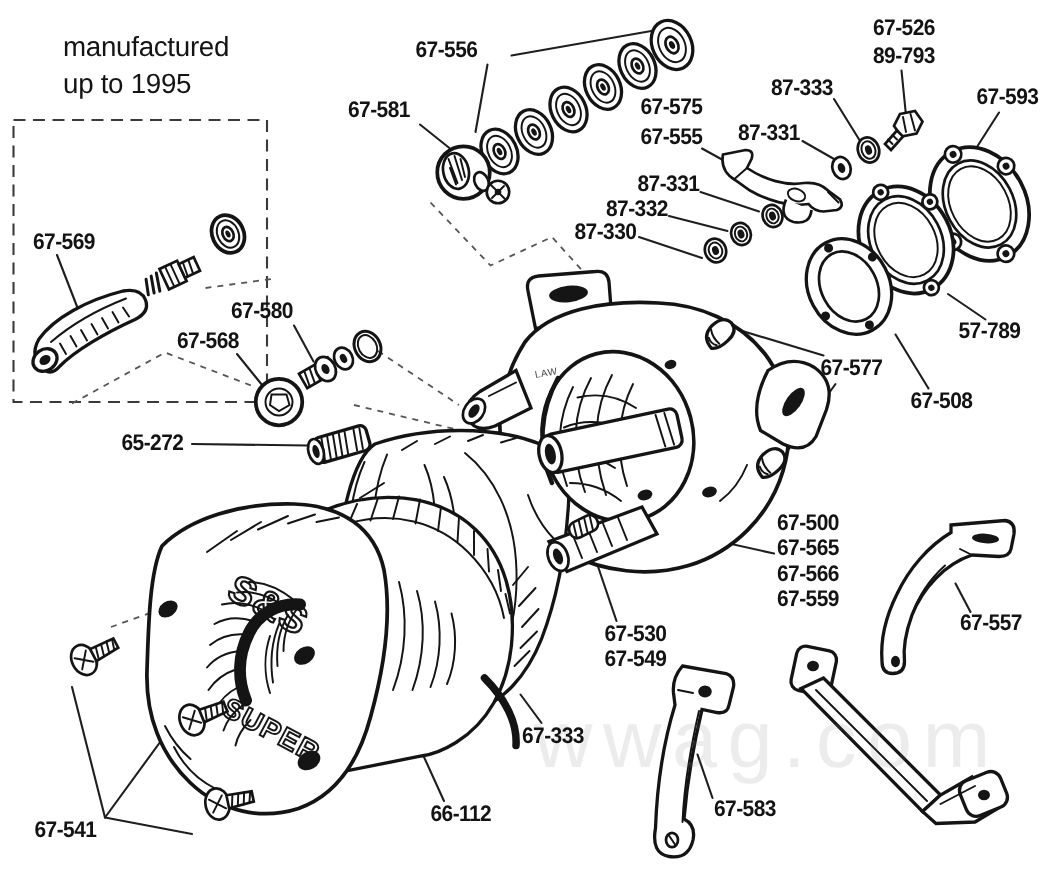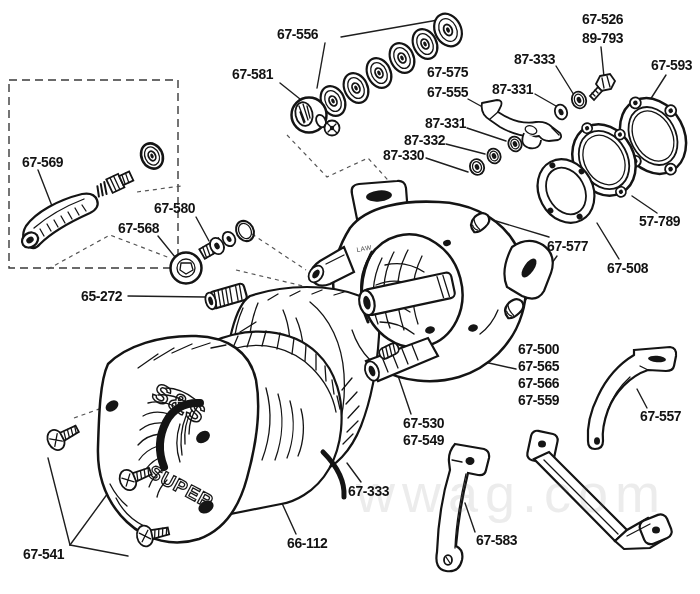--- a/index.html
+++ b/index.html
@@ -406,20 +406,22 @@
     <path class="o2" d="M615,541 L627,530 L648,518 L665,539 L650,548 L624,549 Z"></path>
     <g>
           <rect x="641" y="517" width="29" height="25" rx="7" transform="rotate(-22 655 529)" class="o2"></rect>
        <ellipse cx="656" cy="530" rx="4" ry="3.5" class="dk"></ellipse>
         </g>
     <path class="ln" d="M544,460 L618,534 M627,536 L650,524"></path>
   </g>
 </svg>
 
 <div class="note">
+  <div>manufactured</div>
+  <div>up to 1995</div>
 </div>
 
 <div class="watermark">wwag.com</div>
 
 <div id="label-layer">
       <div class="part-label" style="left: 22px; top: 154px;">67-569</div>
       <div class="part-label" style="left: 277px; top: 26px;">67-556</div>
       <div class="part-label" style="left: 232px; top: 66px;">67-581</div>
       <div class="part-label" style="left: 427px; top: 64px;">67-575</div>
       <div class="part-label" style="left: 427px; top: 84px;">67-555</div>

